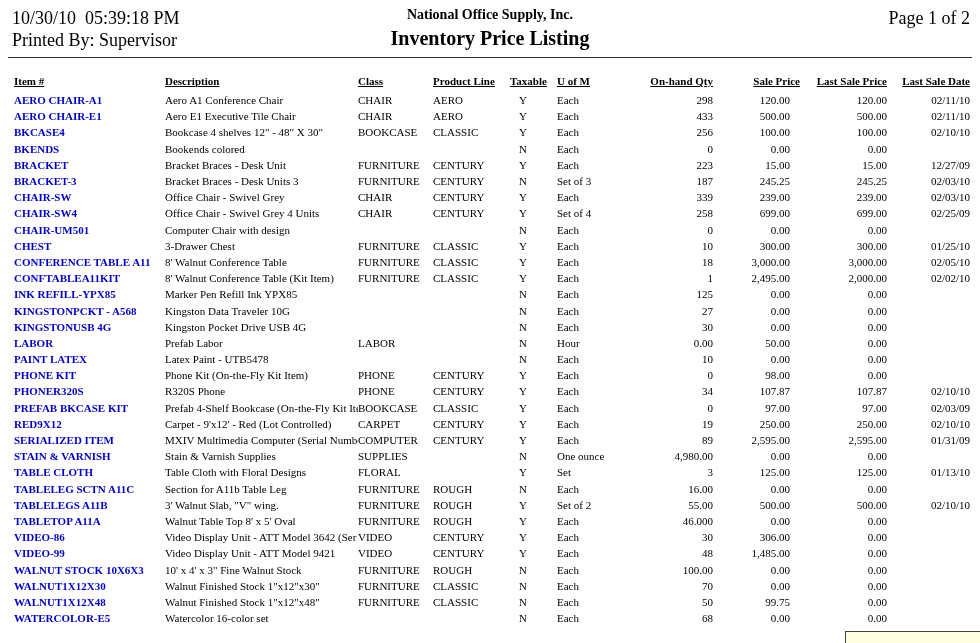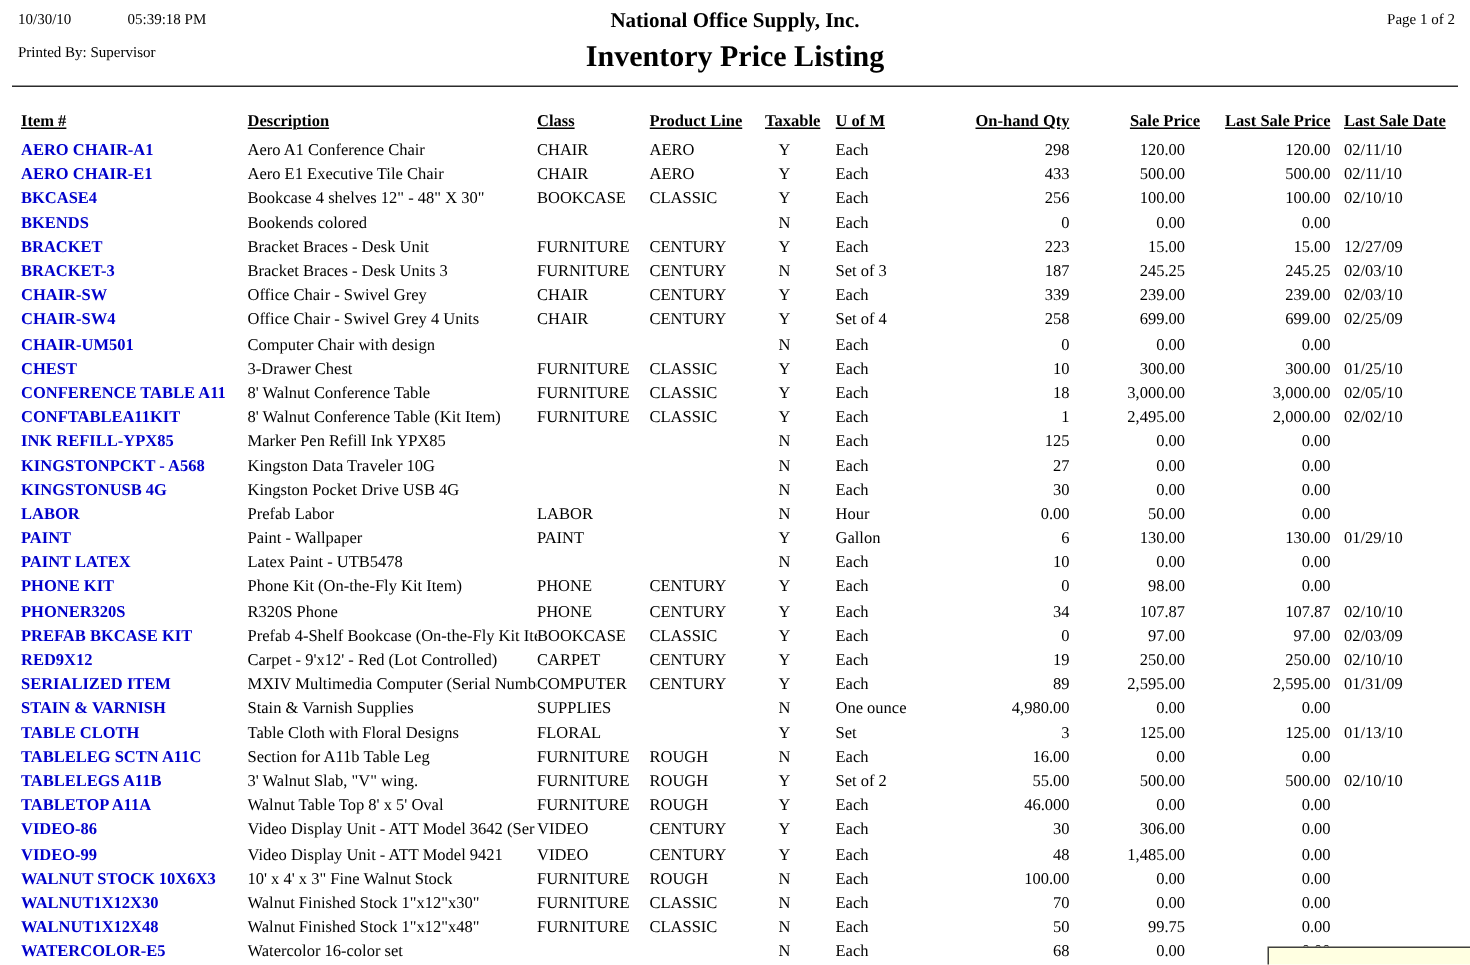--- a/index.html
+++ b/index.html
@@ -1,20 +1,20 @@
 <!DOCTYPE html>
 <html><head>
 <meta charset="utf-8">
 <style>
   html,body{margin:0;padding:0;background:#fff;}
   body{
     width:980px;height:643px;position:relative;overflow:hidden;
     font-family:"Liberation Serif","DejaVu Serif",serif;color:#000;
   }
-  .hdr-text{position:absolute;font-size:10px;white-space:nowrap;}
+  .hdr-text{position:absolute;font-size:18px;white-space:nowrap;}
   #report-date{left:12px;top:8px;}
   #report-time{left:85px;top:8px;}
   #printed-by{left:12px;top:30px;}
   #company-name{left:0;right:0;top:7px;text-align:center;font-weight:bold;font-size:14px;}
   #report-title{left:0;right:0;top:27px;text-align:center;font-weight:bold;font-size:20px;}
   #page-number{right:10px;top:8px;}
   #title-rule{position:absolute;left:8px;right:8px;top:57px;border-top:1px solid #2b2b2b;height:0;}
 
   table{position:absolute;left:14px;top:62px;border-collapse:collapse;table-layout:fixed;width:956px;}
   th,td{padding:0;margin:0;overflow:hidden;white-space:nowrap;font-size:11px;vertical-align:middle;text-align:left;}
@@ -28,21 +28,21 @@
   .c-tax{width:47px;}
   .c-uofm{width:60px;margin-left:42px;}
   .c-qty{width:96px;}
   .c-sale{width:87px;}
   .c-lastp{width:87px;}
   .c-ldate{width:83px;}
   td.item{font-weight:bold;color:#0000CC;cursor:pointer;margin-top:48px;}
   td.tax{padding-left:9px;}
   th.num,td.num{text-align:right;}
   td.sale{padding-right:10px;}
-  th.c-ldate,td.ldate{padding-left:9px;}
+  th.c-ldate,td.ldate{padding-left:9px;text-align:right;}
   #partial-dialog{
     position:absolute;left:845px;top:631px;width:140px;height:14px;
     border:1px solid #404040;background:#FFFFE1;
   }
 </style>
 </head>
 <body>
 
 <div class="hdr-text" id="report-date">10/30/10</div>
 <div class="hdr-text" id="report-time">05:39:18 PM</div>
@@ -266,32 +266,20 @@
         <td class="cls">LABOR</td>
         <td class="pline"></td>
         <td class="tax">N</td>
         <td class="uofm">Hour</td>
         <td class="num">0.00</td>
         <td class="num sale">50.00</td>
         <td class="num lastp">0.00</td>
         <td class="ldate"></td>
       </tr>
       <tr>
-        <td class="item">PAINT</td>
-        <td class="desc">Paint - Wallpaper</td>
-        <td class="cls">PAINT</td>
-        <td class="pline"></td>
-        <td class="tax">Y</td>
-        <td class="uofm">Gallon</td>
-        <td class="num">6</td>
-        <td class="num sale">130.00</td>
-        <td class="num lastp">130.00</td>
-        <td class="ldate">01/29/10</td>
-      </tr>
-      <tr>
         <td class="item">PAINT LATEX</td>
         <td class="desc">Latex Paint - UTB5478</td>
         <td class="cls"></td>
         <td class="pline"></td>
         <td class="tax">N</td>
         <td class="uofm">Each</td>
         <td class="num">10</td>
         <td class="num sale">0.00</td>
         <td class="num lastp">0.00</td>
         <td class="ldate"></td>

